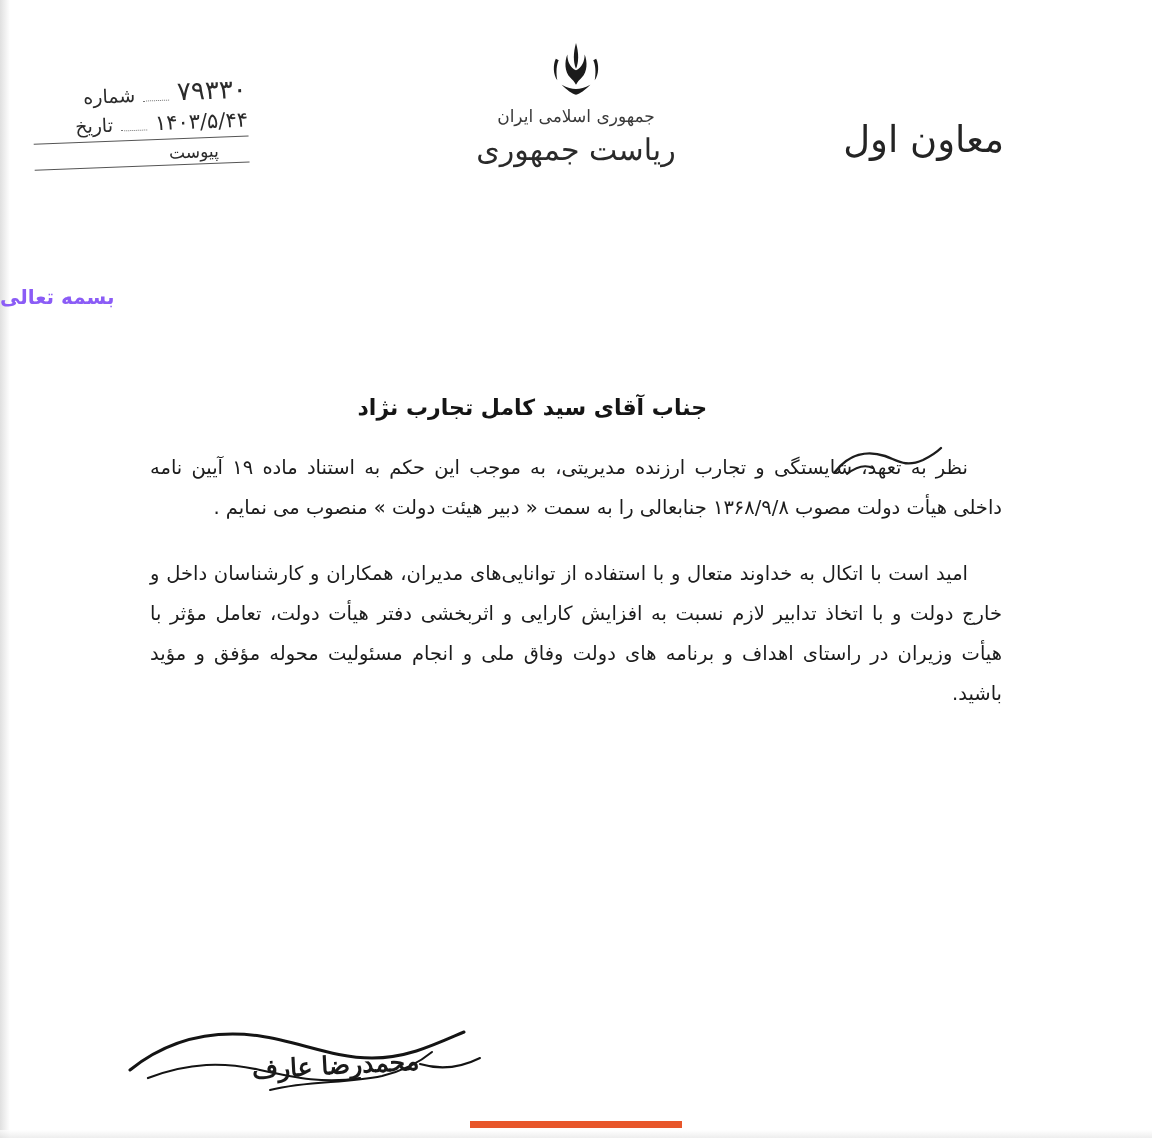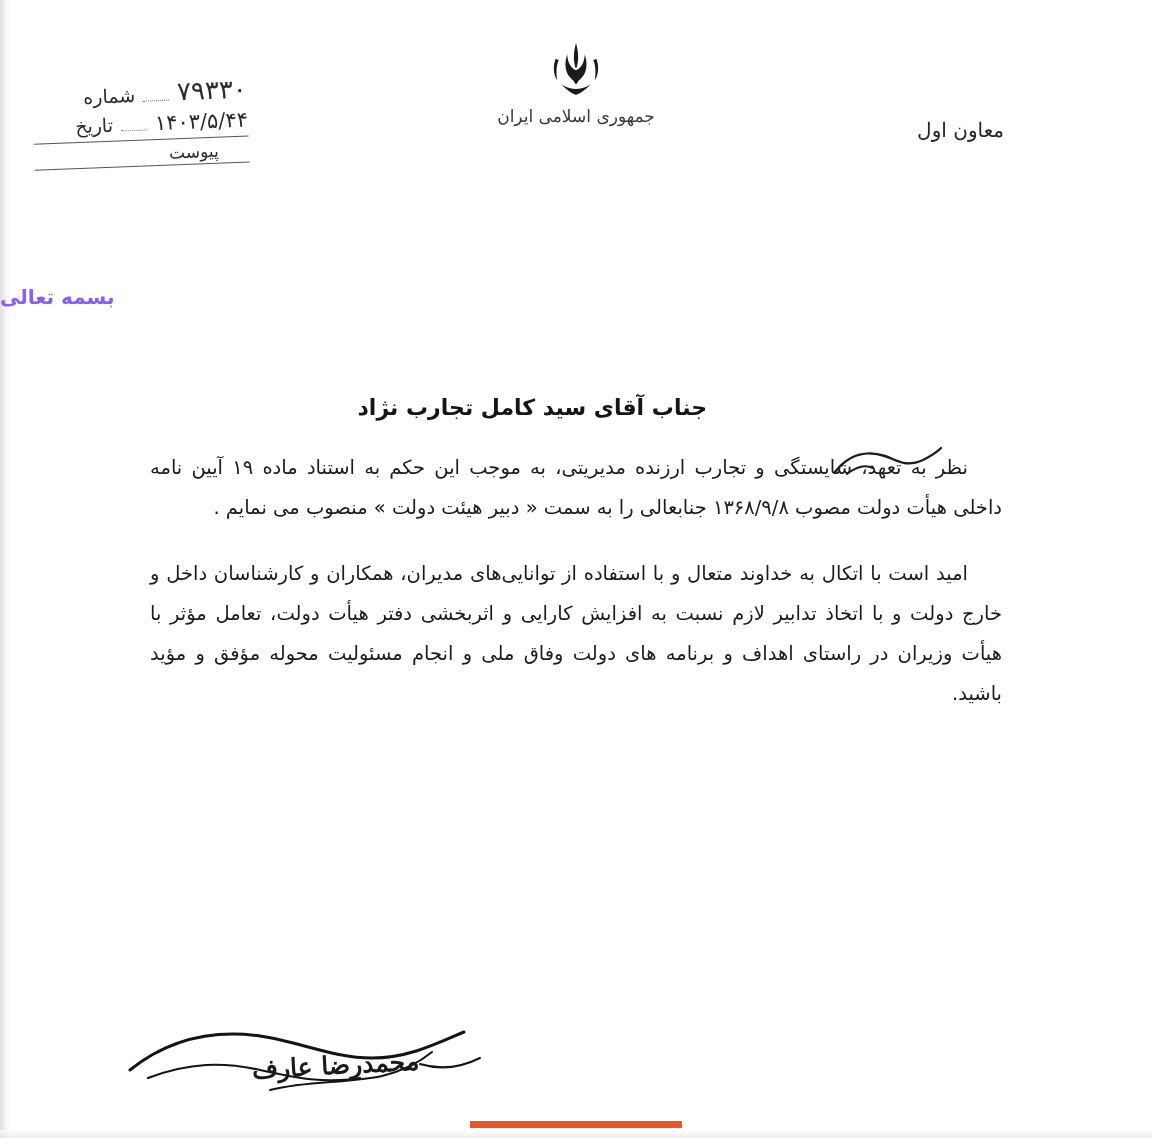--- a/index.html
+++ b/index.html
@@ -110,21 +110,21 @@
     font-family: "DejaVu Serif", serif;
     color: #2a2a2a;
     letter-spacing: 1px;
   }
 
   
   .office-title {
     position: absolute;
     top: 118px;
     right: 148px;
-    font-size: 20px;
+    font-size: 37px;
     font-family: "DejaVu Serif", serif;
     color: #242424;
     letter-spacing: 2px;
   }
 
   
   .basmala {
     position: absolute;
     top: 285px;
     left: 0;
@@ -237,20 +237,21 @@
   <svg class="emblem" viewBox="0 0 100 86" aria-hidden="true">
     <g fill="#1b1b1b">
       <path d="M50 4 C46 18 46 30 50 40 C54 30 54 18 50 4 Z"></path>
       <path d="M50 42 C42 38 38 30 38 20 C34 30 34 44 42 52 C45 55 48 58 50 62 C52 58 55 55 58 52 C66 44 66 30 62 20 C62 30 58 38 50 42 Z"></path>
       <path d="M22 26 C18 34 18 48 24 56 C22 44 23 34 26 28 Z"></path>
       <path d="M78 26 C82 34 82 48 76 56 C78 44 77 34 74 28 Z"></path>
       <path d="M30 62 C38 70 44 74 50 76 C56 74 62 70 70 62 C62 66 56 68 50 68 C44 68 38 66 30 62 Z"></path>
     </g>
   </svg>
   <div class="lh-line1">جمهوری اسلامی ایران</div>
+  <div class="lh-line2">ریاست جمهوری</div>
 </div>
 
 <div class="office-title">معاون اول</div>
 
 <div class="basmala">بسمه تعالی</div>
 
 <div class="letter-body">
   <p class="addressee">جناب آقای سید کامل تجارب نژاد</p>
   <p class="para first">نظر به تعهد، شایستگی و تجارب ارزنده مدیریتی، به موجب این حکم به استناد ماده ۱۹ آیین نامه داخلی هیأت دولت مصوب ۱۳۶۸/۹/۸ جنابعالی را به سمت « دبیر هیئت دولت » منصوب می نمایم .</p>
   <p class="para second">امید است با اتکال به خداوند متعال و با استفاده از توانایی‌های مدیران، همکاران و کارشناسان داخل و خارج دولت و با اتخاذ تدابیر لازم نسبت به افزایش کارایی و اثربخشی دفتر هیأت دولت، تعامل مؤثر با هیأت وزیران در راستای اهداف و برنامه های دولت وفاق ملی و انجام مسئولیت محوله مؤفق و مؤید باشید.</p>

